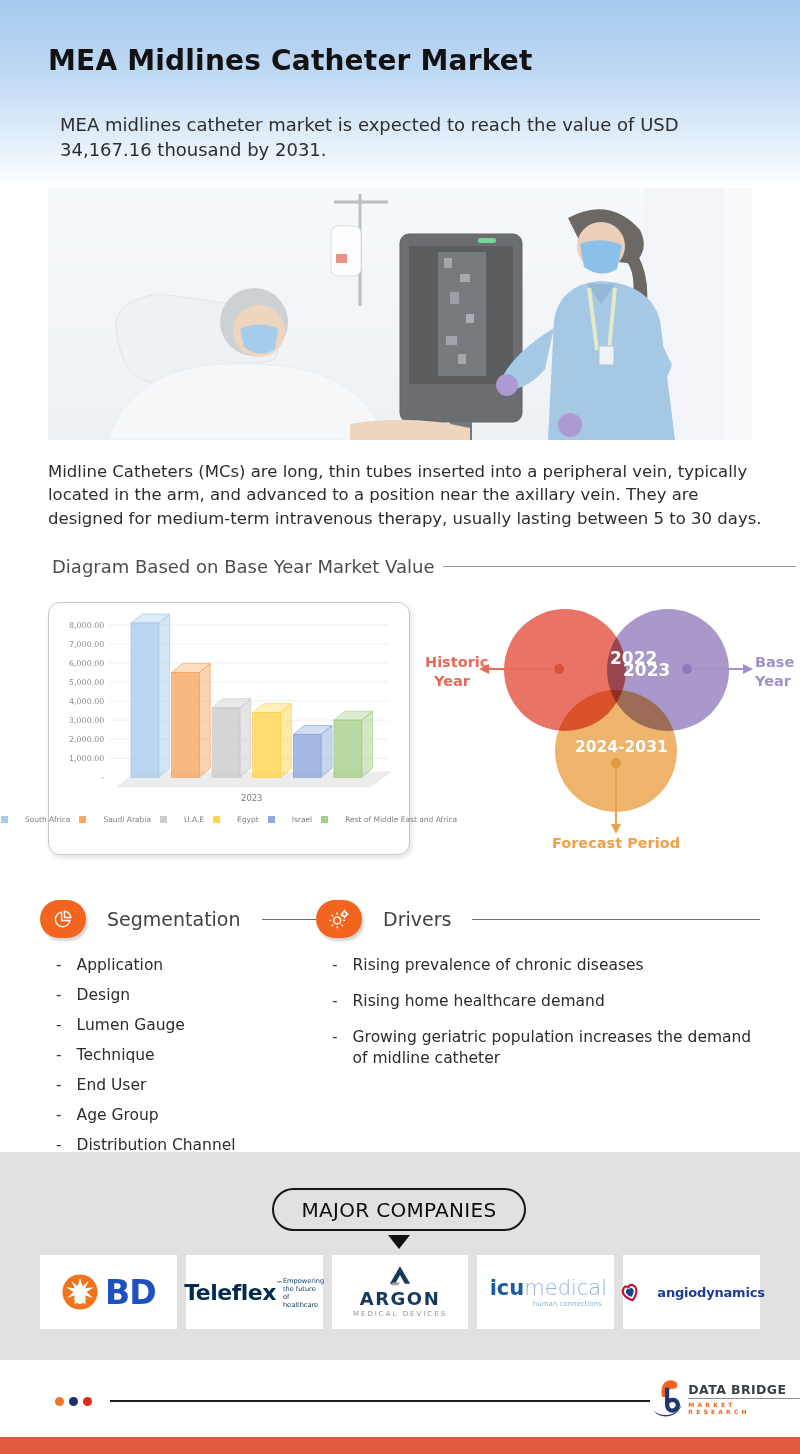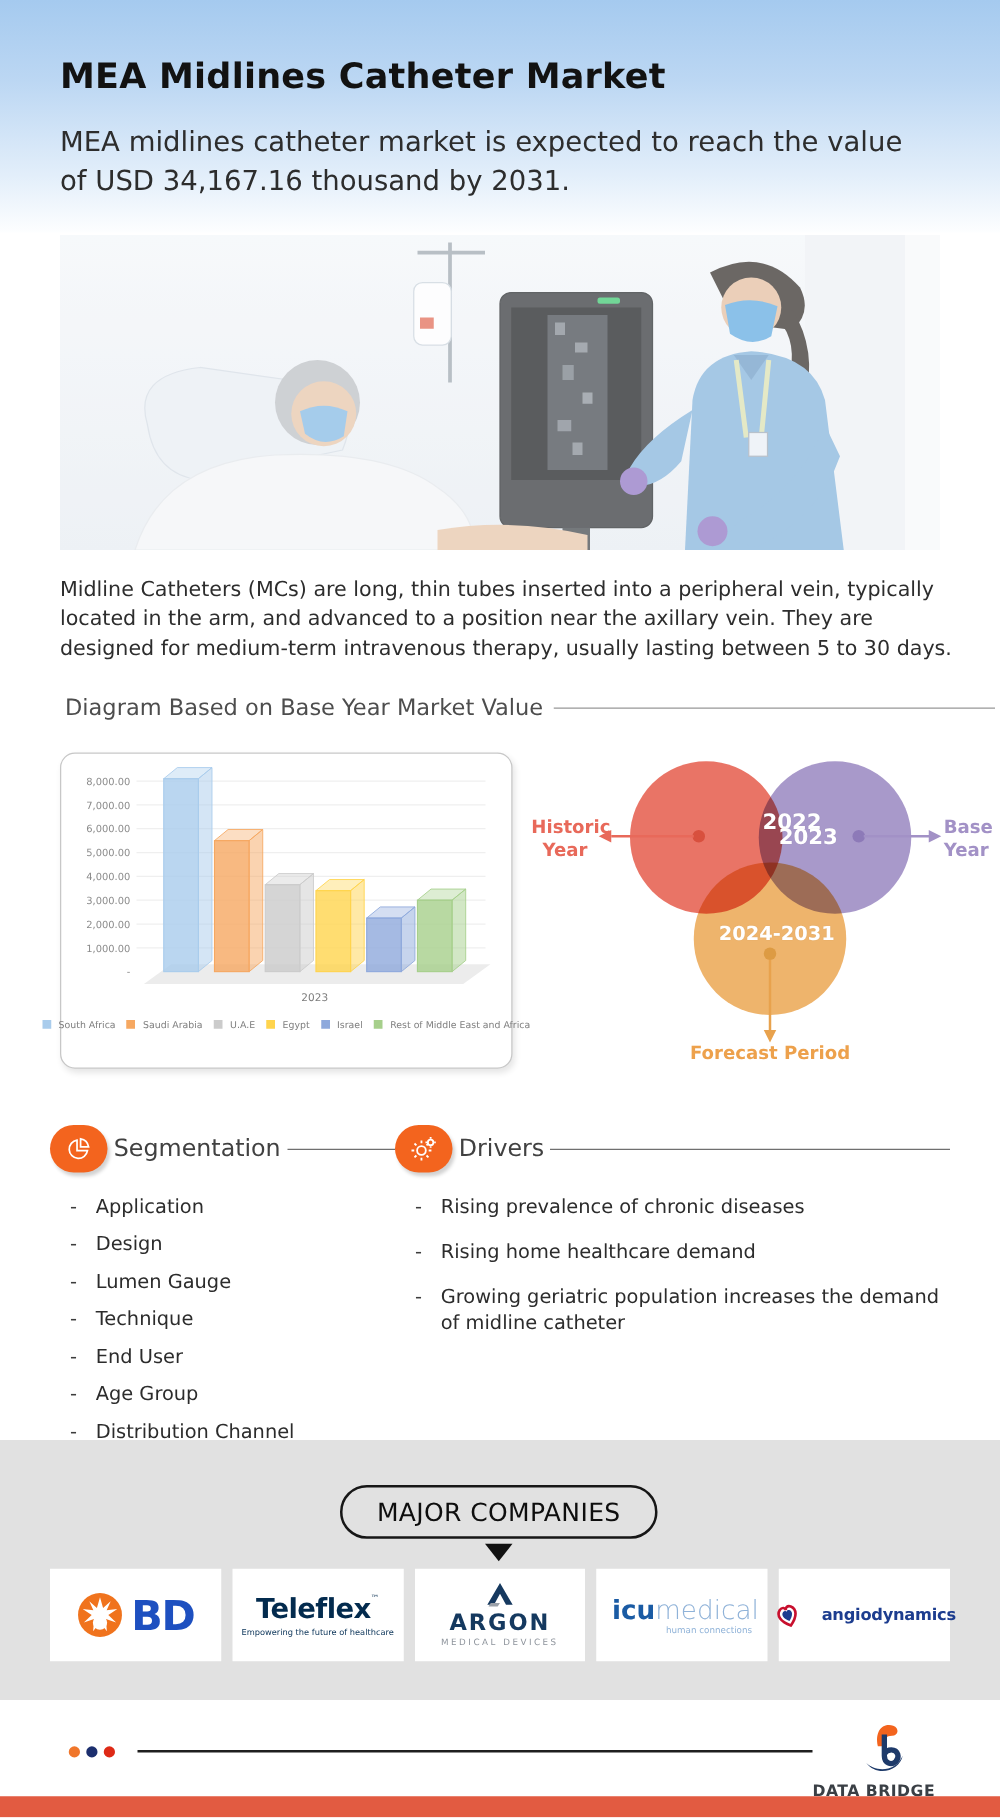--- a/index.html
+++ b/index.html
@@ -3,42 +3,42 @@
 <meta charset="utf-8">
 <style>
   html,body{margin:0;padding:0;background:#ffffff;}
   body{width:800px;font-family:"DejaVu Sans","Liberation Sans",sans-serif;}
   .page{position:relative;width:800px;height:1454px;overflow:hidden;background:#fff;}
 
   
   .hero-header{position:absolute;left:0;top:0;width:800px;height:186px;
     background:linear-gradient(180deg,#a5caef 0%,#bcd7f3 35%,#e2eefa 75%,#fdfeff 100%);padding-left:29px;}
   .page-title{position:absolute;left:48px;top:44px;margin:0;font-size:28px;font-weight:800;color:#121212;letter-spacing:.2px;}
-  .page-subtitle{position:absolute;left:48px;top:100px;margin:0;width:680px;font-size:22px;color:#2d2d2d;line-height:1.4;}
+  .page-subtitle{position:absolute;left:48px;top:100px;margin:12px;width:680px;font-size:18px;color:#2d2d2d;line-height:1.4;}
 
   
   .hero-photo{position:absolute;left:48px;top:188px;width:704px;height:252px;overflow:hidden;background:#eef1f5;}
   .hero-photo svg{display:block;width:100%;height:100%;}
 
   
   .description{position:absolute;left:48px;top:460px;margin:0;width:714px;font-size:16.5px;color:#2d2d2d;line-height:1.42;}
 
   
   .section-heading{position:absolute;left:52px;top:556px;width:744px;display:flex;align-items:center;gap:8px;}
   .section-heading .txt{font-size:18px;color:#4d4d4d;white-space:nowrap;}
   .section-heading .rule{flex:1;height:1px;background:#989898;}
 
   
   .chart-card{position:absolute;left:48px;top:602px;width:362px;height:253px;background:#fff;
     border:1px solid #c7c7c7;border-radius:12px;box-shadow:2px 3px 5px rgba(0,0,0,.10);
     box-sizing:border-box;padding:8px 4px 4px 4px;}
   .chart-card svg{display:block;width:100%;height:198px;}
   .chart-legend{display:flex;justify-content:center;align-items:center;gap:9px;margin-top:6px;
     font-size:7.5px;color:#7f7f7f;white-space:nowrap;}
-  .chart-legend .li{display:flex;align-items:center;gap:6px;}
+  .chart-legend .li{display:flex;align-items:center;gap:17px;}
   .chart-legend .sw{width:7px;height:7px;display:inline-block;}
 
   
   .venn{position:absolute;left:425px;top:598px;width:375px;height:262px;}
   .vcircle{position:absolute;width:122px;height:122px;border-radius:50%;mix-blend-mode:multiply;opacity:.93;}
   .c-red{left:79px;top:11px;background:#E8695A;}
   .c-purple{left:182px;top:11px;background:#A291C6;}
   .c-orange{left:130px;top:92px;background:#EDAE61;}
   .vyear{position:absolute;color:#fff;font-weight:800;font-size:17px;text-shadow:0 0 1px rgba(0,0,0,.1);}
   .y-historic{left:146px;top:50px;margin-left:39px;}
@@ -57,21 +57,21 @@
   .a-right{left:318px;top:66px;border-top:5px solid transparent;border-bottom:5px solid transparent;border-left:10px solid #A291C6;}
   .a-down{left:186px;top:226px;border-left:5px solid transparent;border-right:5px solid transparent;border-top:10px solid #E8A24D;}
   .vlabel{position:absolute;font-weight:800;font-size:14.5px;line-height:1.3;}
   .lab-historic{left:0px;top:55px;width:54px;text-align:center;color:#E8695A;}
   .lab-base{left:330px;top:55px;width:52px;text-align:left;color:#A291C6;}
   .lab-forecast{left:118px;top:236px;width:146px;text-align:center;color:#EDA14C;}
 
   
   .seg-col{position:absolute;left:40px;top:900px;width:276px;}
   .drv-col{position:absolute;left:316px;top:900px;width:444px;}
-  .sec-head{display:flex;align-items:center;gap:5px;}
+  .sec-head{display:flex;align-items:center;gap:21px;}
   .pill{flex:none;width:46px;height:38px;background:#F3641E;border-radius:19px;display:flex;
     align-items:center;justify-content:center;box-shadow:2px 3px 3px rgba(0,0,0,.18);}
   .sec-title{font-size:19px;color:#414141;font-weight:500;white-space:nowrap;}
   .sec-line{flex:1;height:1px;background:#6f6f6f;}
   .sec-list{list-style:none;margin:17px 0 0 16px;padding:0;}
   .sec-list li{display:flex;gap:15px;font-size:15.5px;color:#2c2c2c;line-height:1.35;}
   .seg-col .sec-list li{margin-bottom:9px;}
   .drv-col .sec-list li{margin-bottom:15px;}
   .dash{color:#3c3c3c;}
 
@@ -79,42 +79,42 @@
   .band{position:absolute;left:0;top:1152px;width:800px;height:208px;background:#e1e1e1;}
   .pill-heading{position:absolute;left:272px;top:1188px;width:254px;height:43px;border:2px solid #161616;
     border-radius:23px;display:flex;align-items:center;justify-content:center;font-size:20px;color:#0e0e0e;
     letter-spacing:.3px;box-sizing:border-box;background:transparent;}
   .tri-down{position:absolute;left:388px;top:1235px;width:0;height:0;
     border-left:11px solid transparent;border-right:11px solid transparent;border-top:14px solid #111;}
   .logo-row{position:absolute;left:40px;top:1255px;width:720px;display:flex;gap:9px;}
   .logo-card{width:137px;height:74px;background:#fff;display:flex;align-items:center;justify-content:center;}
   .bd-wrap{display:flex;align-items:center;gap:6px;}
   .bd-text{font-size:33px;font-weight:800;color:#1E50C0;letter-spacing:-1px;}
-  .tf-wrap{display:flex;flex-direction:column;align-items:center;}
+  .tf-wrap{display:flex;flex-direction:row;align-items:center;}
   .tf-name{font-size:22px;font-weight:700;color:#032B4E;letter-spacing:-.5px;}
   .tf-tm{font-size:7px;vertical-align:top;color:#032B4E;}
   .tf-tag{font-size:6.6px;color:#0a3358;margin-top:2px;}
   .ar-wrap{display:flex;flex-direction:column;align-items:center;}
   .ar-name{font-size:18px;font-weight:800;color:#15395F;letter-spacing:1.5px;margin-top:2px;}
   .ar-sub{font-size:7px;color:#8e949c;letter-spacing:2px;margin-top:1px;}
   .icu-wrap{display:flex;flex-direction:column;width:112px;}
   .icu-line{display:flex;align-items:center;}
   .icu-bold{font-size:21px;font-weight:800;color:#1A5BA4;}
   .icu-light{font-size:21px;font-weight:300;color:#8FB2D8;}
   .icu-tag{font-size:7px;color:#8FB2D8;text-align:right;margin-top:0px;}
   .an-wrap{display:flex;align-items:center;gap:15px;}
   .an-name{font-size:13px;font-weight:800;color:#1D3D8F;letter-spacing:-.2px;}
 
   
   .fdot{position:absolute;width:9px;height:9px;border-radius:50%;top:1397px;}
   .fd1{left:55px;background:#F0762B;}
   .fd2{left:69px;background:#1C2F6E;}
   .fd3{left:83px;background:#DE2A16;}
   .footer-line{position:absolute;left:110px;top:1400px;width:540px;height:2px;background:#1f1f1f;}
-  .db-logo{position:absolute;left:650px;top:1376px;display:flex;align-items:center;gap:5px;flex-direction:column;}
+  .db-logo{position:absolute;left:650px;top:1376px;display:flex;align-items:center;gap:5px;}
   .db-text{display:flex;flex-direction:column;}
   .db-brand{font-size:12.5px;font-weight:800;color:#3A3F45;letter-spacing:.4px;border-bottom:1px solid #8c8c8c;padding-bottom:1px;}
   .db-sub{font-size:6px;color:#F3641E;letter-spacing:3.2px;margin-top:2px;font-weight:700;}
   .bottom-bar{position:absolute;left:0;top:1437px;width:800px;height:17px;background:#E25B41;}
 </style>
 </head>
 <body>
 
 <div class="page">
 

